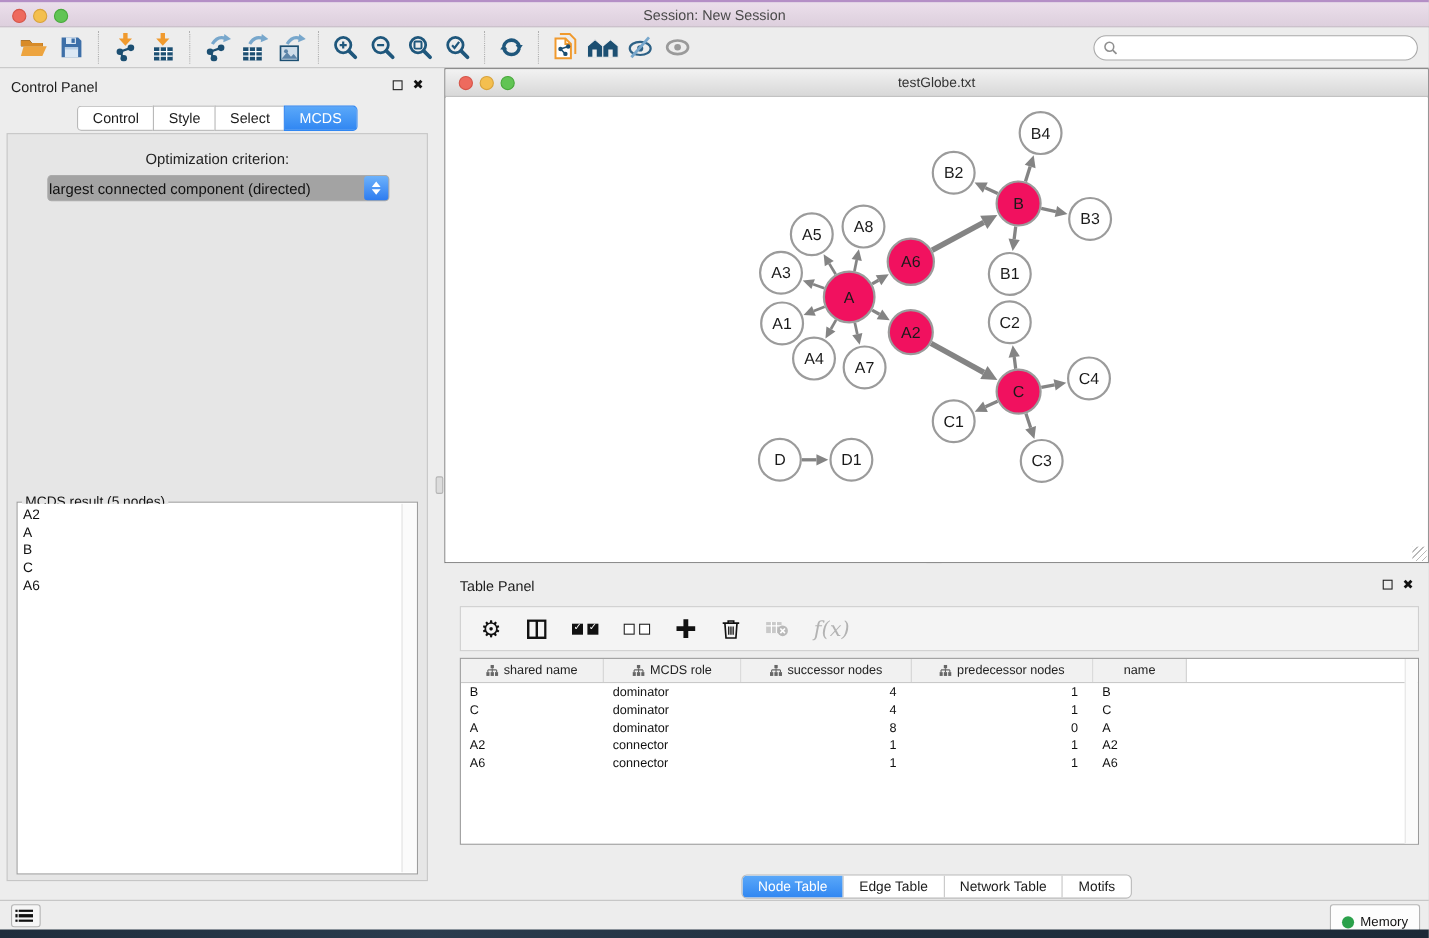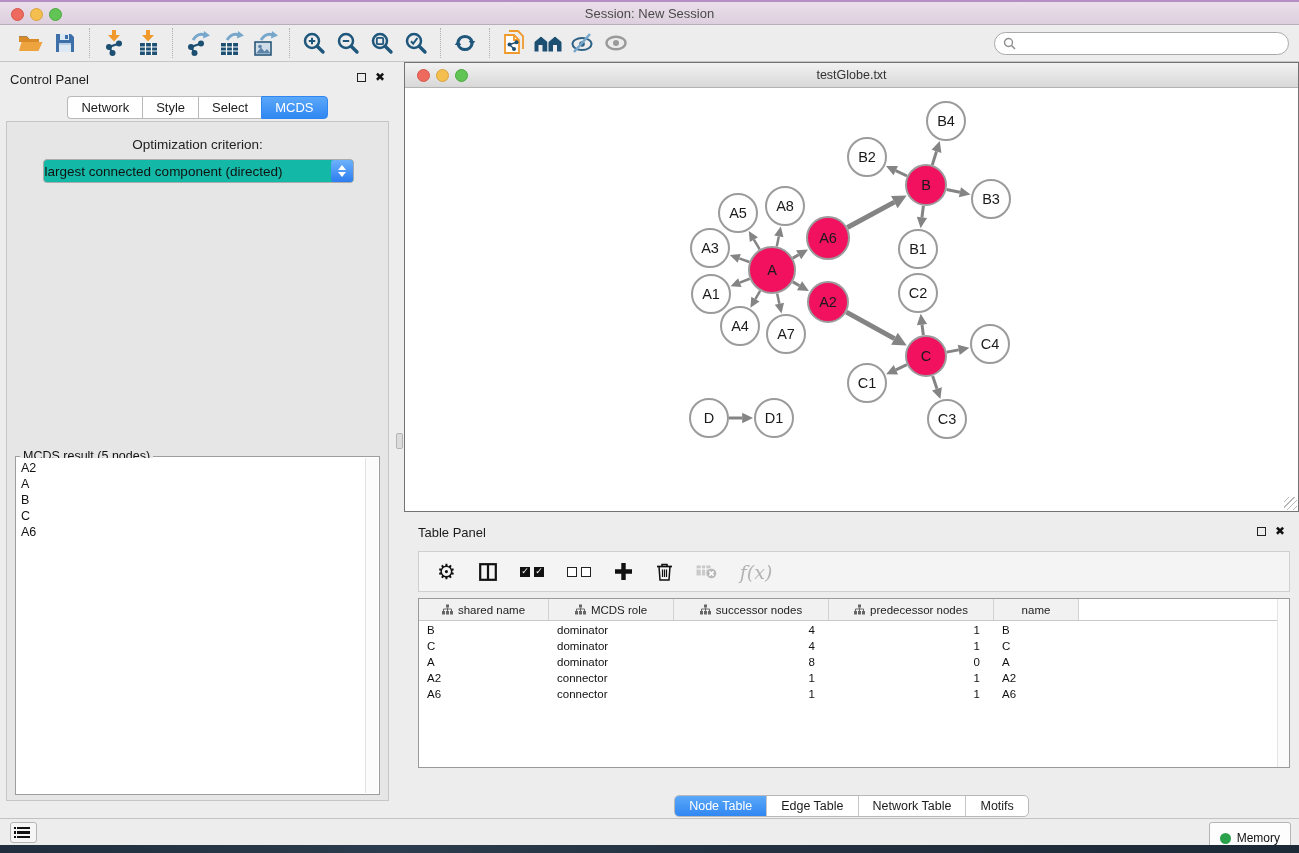--- a/index.html
+++ b/index.html
@@ -38,21 +38,21 @@
     font-family:"DejaVu Sans",sans-serif; }
   .cp-tabs { position:absolute; top:33px; left:0; width:100%; display:flex; justify-content:center; }
   .cp-tab { background:#fff; border:1px solid #b9b9b9; border-right:none; padding:3px 13px;
     font-size:13px; color:#1c1c1c; }
   .cp-tab:first-child { border-radius:4px 0 0 4px; }
   .cp-tab:last-child { border-right:1px solid #b9b9b9; border-radius:0 4px 4px 0; }
   .cp-tab.sel { background:linear-gradient(#5aa8f9,#3187f2); color:#fff; border-color:#3187f2; }
   .cp-body { position:absolute; top:58px; left:6px; right:6px; bottom:17px;
     background:#e6e6e6; border:1px solid #c6c6c6; }
   .opt-label { position:absolute; top:15px; left:0; right:0; text-align:center; font-size:13.5px; }
-  .dropdown { position:absolute; top:37px; left:36px; right:34px; height:24px; background:#14b8a6;
+  .dropdown { position:absolute; top:37px; left:36px; right:34px; height:24px; background:#a3a3a3;
     border:1px solid #ababab; border-radius:4px; display:flex; align-items:center;gap:48px; }
   .dropdown .dd-text { flex:1; text-align:center; font-size:13.5px; color:#111; }
   .dd-stepper { width:22px; height:22px; border-radius:3px; margin-right:0px;
     background:linear-gradient(#6db2fb,#2e7cf0); display:flex; flex-direction:column;
     align-items:center; justify-content:center; gap:2px; }
   .chev-up { width:0; height:0; border-left:4px solid transparent; border-right:4px solid transparent;
     border-bottom:5px solid #fff; }
   .chev-dn { width:0; height:0; border-left:4px solid transparent; border-right:4px solid transparent;
     border-top:5px solid #fff; }
   .btn-row { position:absolute; top:72px; left:0; right:0; display:flex; justify-content:center; gap:15px; }
@@ -297,21 +297,21 @@
 
   <div class="cp">
     <div class="cp-header">
       <span class="cp-title">Control Panel</span>
       <span class="win-icons">
         <span class="float-ico"></span>
         <span class="close-ico">✖</span>
       </span>
     </div>
     <div class="cp-tabs">
-      <span class="cp-tab">Network</span>
+      <span class="cp-tab">Control</span>
       <span class="cp-tab">Style</span>
       <span class="cp-tab">Select</span>
       <span class="cp-tab sel">MCDS</span>
     </div>
     <div class="cp-body">
       <div class="opt-label">Optimization criterion:</div>
       <div class="dropdown">
         <span class="dd-text">largest connected component (directed)</span>
         <span class="dd-stepper">
           <span class="chev-up"></span>

